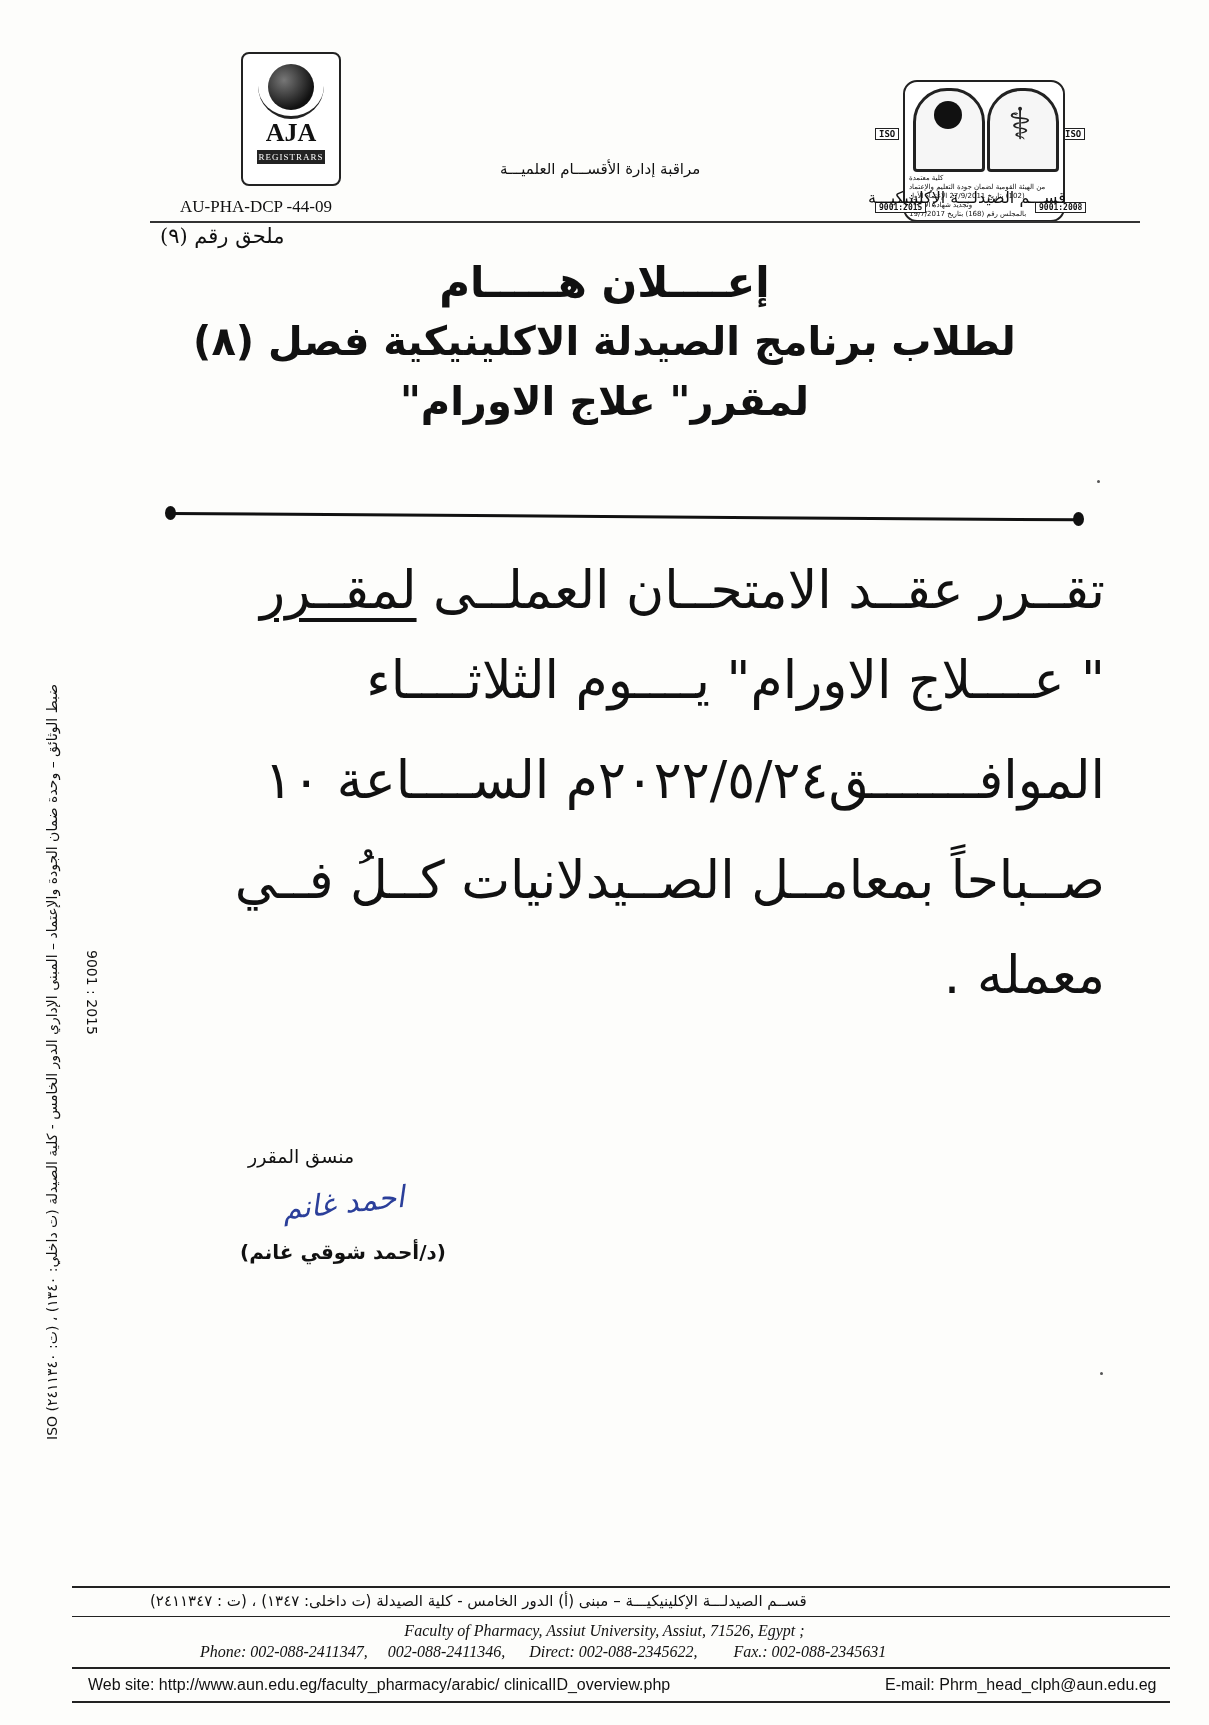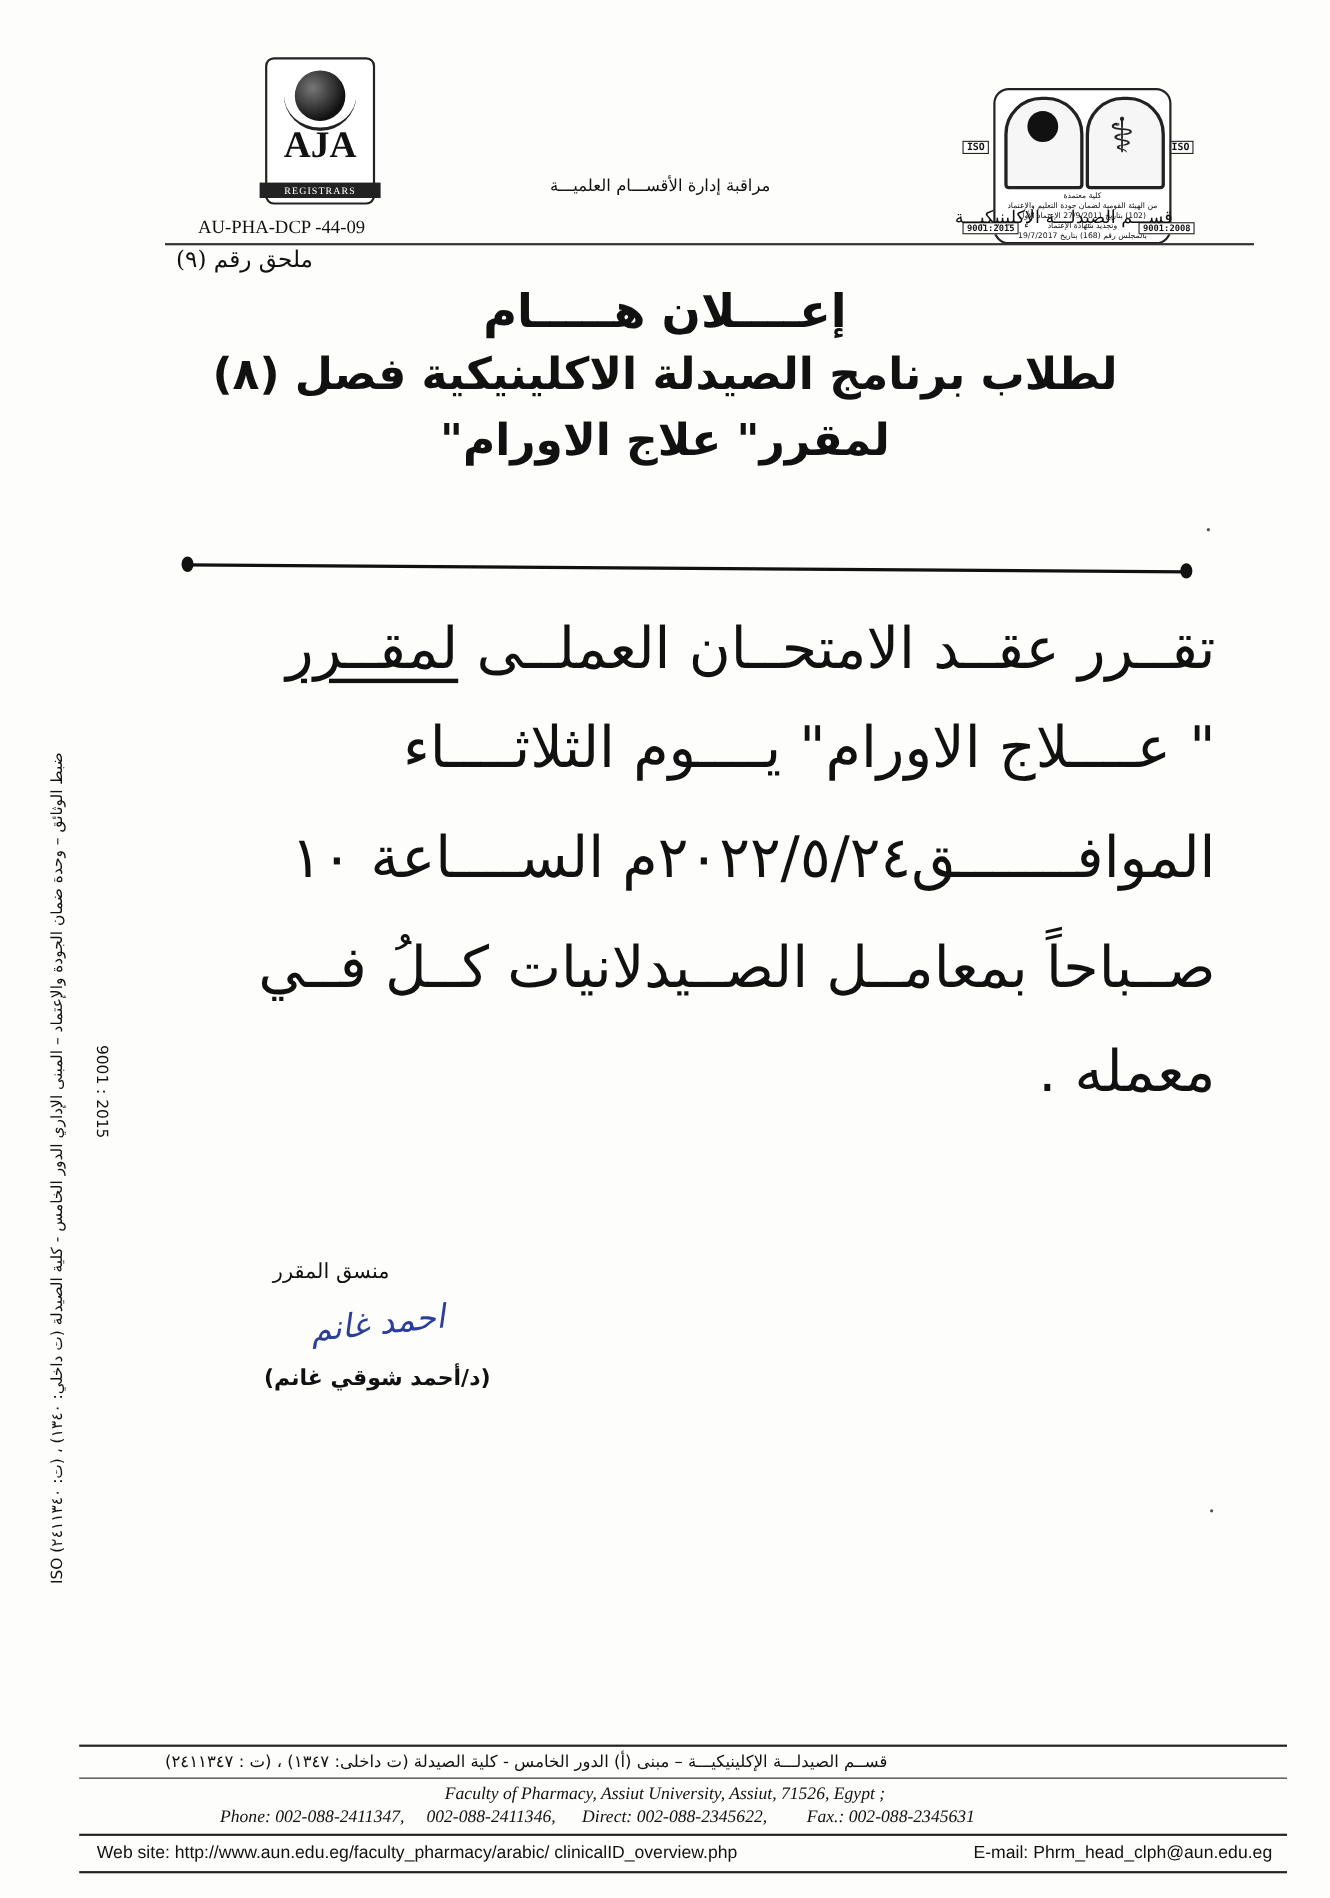--- a/index.html
+++ b/index.html
@@ -14,31 +14,31 @@
   
   .aja-logo {
     left:241px; top:52px; width:96px; height:130px;
     border:2px solid #222; border-radius:8px; background:#fff;
     display:flex; flex-direction:column; align-items:center;
   }
   .aja-globe { margin-top:10px; width:46px; height:46px; border-radius:50%;
     background:radial-gradient(circle at 35% 35%, #777, #111 70%); position:relative; }
   .aja-rings { position:absolute; left:-10px; top:18px; width:66px; height:34px;
     border-bottom:3px solid #222; border-radius:0 0 40px 40px; }
-  .aja-text { font-family:"Liberation Serif", serif; font-size:34px; font-weight:bold; line-height:34px; margin-top:6px; }
-  .aja-sub { width:110px; background:#222; color:#fff; font-family:"Liberation Serif", serif; font-size:9px; text-align:center; margin-top:16px; padding:2px 0; letter-spacing:1px; }
+  .aja-text { font-family:"Liberation Serif", serif; font-size:26px; font-weight:bold; line-height:34px; margin-top:6px; }
+  .aja-sub { width:68px; background:#222; color:#fff; font-family:"Liberation Serif", serif; font-size:9px; text-align:center; margin-top:0; padding:2px 0; letter-spacing:1px; }
 
   .aun-logo { left:873px; top:44px; width:220px; height:160px;margin-top:36px; }
   .aun-frame { position:absolute; left:30px; top:0; width:158px; height:138px;
     border:2px solid #222; border-radius:14px; background:#fff; }
   .arch { position:absolute; top:6px; width:66px; height:78px; border:3px solid #222; border-radius:34px 34px 4px 4px; background:#f6f6f6; }
   .arch.left { left:8px; } .arch.right { left:82px; }
   .sun { position:absolute; left:18px; top:10px; width:28px; height:28px; border-radius:50%; background:#111; }
   .snake { position:absolute; left:18px; top:8px; font-size:44px; line-height:50px; color:#222; font-family:"DejaVu Serif", serif; }
-  .aun-caption { position:absolute; left:4px; top:92px; width:150px; font-size:7px; text-align:center; line-height:9px; }
+  .aun-caption { position:absolute; left:4px; top:92px; width:150px; font-size:7px; text-align:left; line-height:9px; }
   .iso-tag { position:absolute; font-family:"DejaVu Sans Mono", monospace; font-size:9px; font-weight:bold; border:1.5px solid #222; padding:0 3px; background:#fff; }
 
   .header-center { left:500px; top:160px; font-size:15px; }
   .dept-title { left:868px; top:188px; font-size:16px; }
   .doc-code { left:180px; top:197px; font-family:"Liberation Serif", serif; font-size:17px; }
   .header-rule { left:150px; top:221px; width:990px; height:2px; background:#333; }
   .annex { left:160px; top:224px; font-family:"DejaVu Serif", serif; font-size:21px; }
 
   
   .title { left:0; width:1209px; text-align:center; font-weight:bold; font-family:"DejaVu Sans", sans-serif; }

